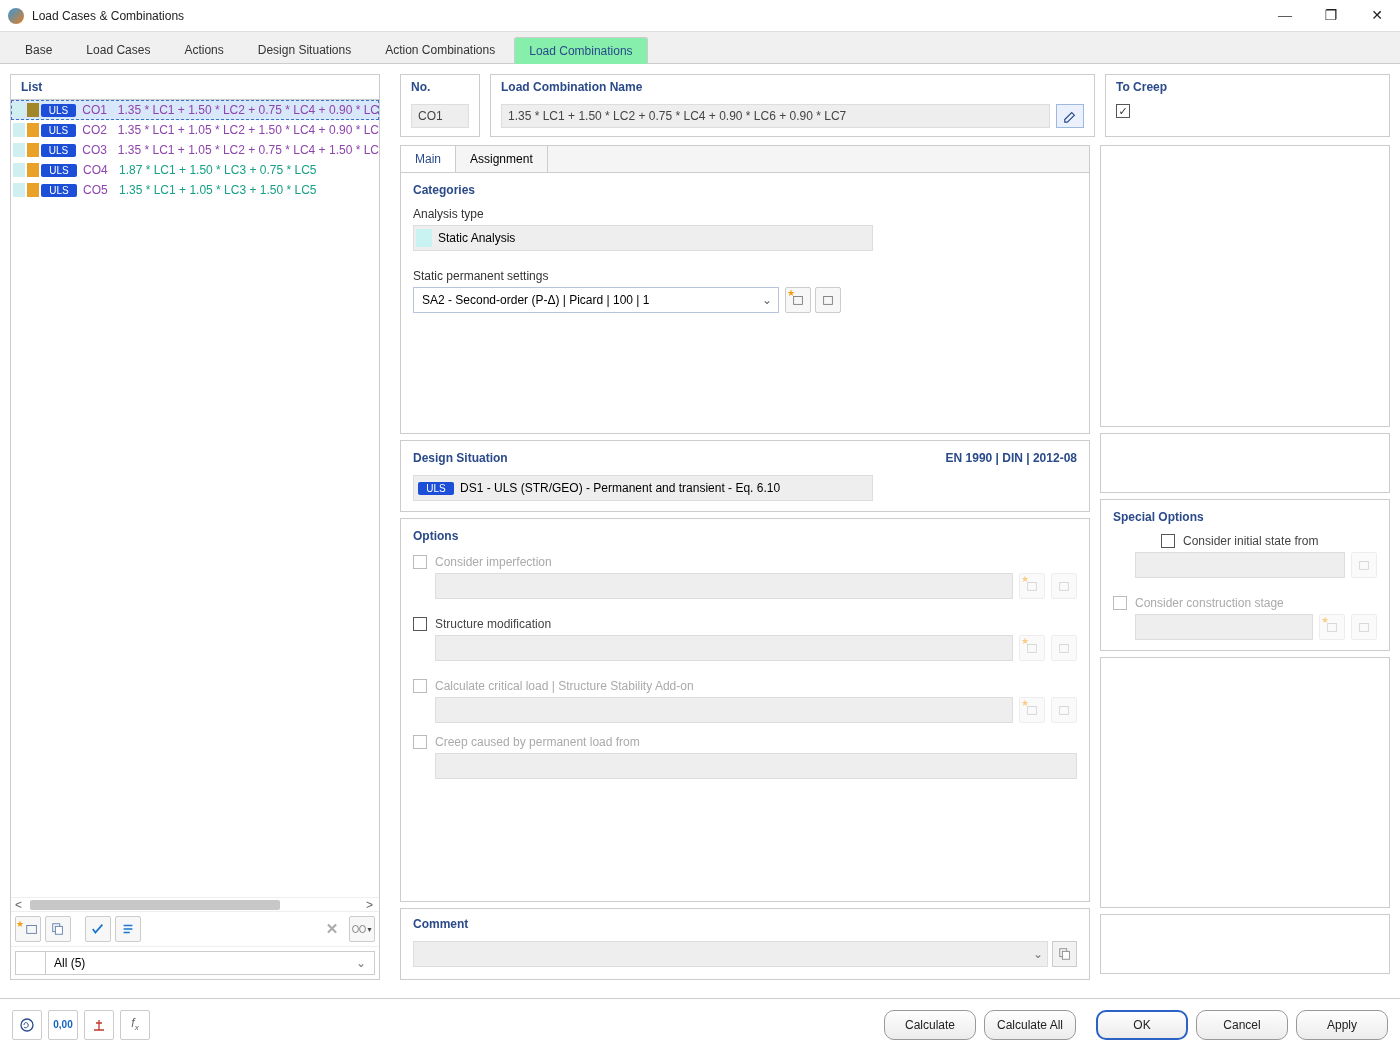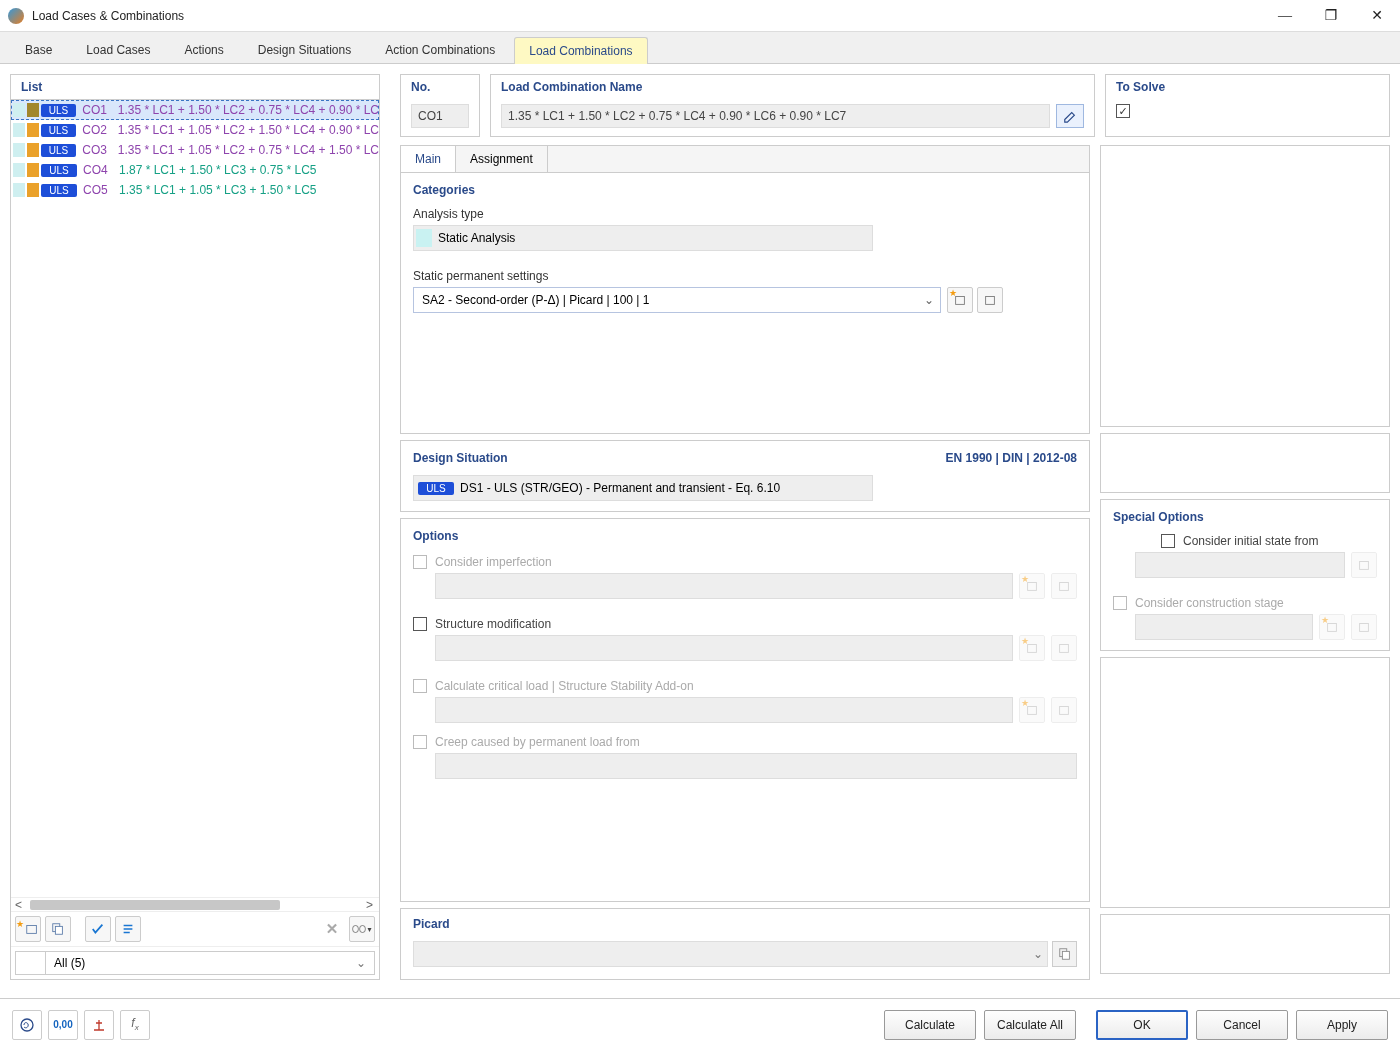--- a/index.html
+++ b/index.html
@@ -7,21 +7,21 @@
 
 
 .titlebar { height: 32px; display: flex; align-items: center; padding: 0 0 0 8px; border-bottom: 1px solid #ddd; }
 .titlebar .app-icon { width: 16px; height: 16px; margin-right: 8px; background: linear-gradient(135deg,#3498db,#e67e22); border-radius:50%; position:relative; }
 .titlebar .title { flex: 1; font-size: 12px; color: #222; }
 .titlebar .win-btn { width: 46px; height: 32px; display: flex; align-items:center; justify-content:center; font-size:14px; color:#222; font-family: "Segoe UI Symbol"; }
 
 
 .topbar { background:#f0f0f0; padding: 4px 10px 0; border-bottom:1px solid #ccc; display:flex; gap:4px; }
 .toptab { padding: 6px 14px; color:#333; border:1px solid transparent; border-bottom:none; cursor:pointer; }
-.toptab.active { background:#fef9c3; border-color:#ccc; color:#2a4a8a; font-weight:500; border-radius:3px 3px 0 0; position: relative; top: 1px; }
+.toptab.active { background:#86efac; border-color:#ccc; color:#2a4a8a; font-weight:500; border-radius:3px 3px 0 0; position: relative; top: 1px; }
 
 
 .main { display:flex; padding: 10px; gap:20px; height: calc(100% - 32px - 36px - 56px); }
 .left { width: 370px; display:flex; flex-direction:column; }
 .right { flex:1; display:flex; flex-direction:column; gap: 0; }
 
 
 .list-panel { border:1px solid #ccc; flex:1; display:flex; flex-direction:column; }
 .list-head { padding:5px 10px; color:#2a4a8a; font-weight:600; border-bottom:1px solid #ccc; }
 .list-body { flex:1; overflow:hidden; position:relative; }
@@ -99,21 +99,21 @@
 
 .comment-box { border:1px solid #ccc; padding: 8px 12px 12px; }
 .comment-sel { height:26px; border:1px solid #ddd; background:#eee; width:100%; display:flex; align-items:center; justify-content:flex-end; padding-right:4px; color:#777; }
 .copy-btn { width:26px; height:26px; border:1px solid #ccc; background:#f2f2f2; margin-left:4px; display:flex; align-items:center; justify-content:center; cursor:pointer; }
 
 
 .footer { position:absolute; bottom:0; left:0; right:0; height:52px; border-top:1px solid #ccc; background:#fff; display:flex; align-items:center; padding: 0 12px; }
 .footbtn { width:30px; height:30px; border:1px solid #ccc; background:#fff; margin-right:6px; display:flex; align-items:center; justify-content:center; cursor:pointer; border-radius:2px; }
 .footbtn svg{width:16px;height:16px;}
 .spacer { flex:1; }
-.action-btn { min-width:92px; height:30px; border:1px solid #999; background:linear-gradient(#fefefe,#ececec); margin-left:8px; display:flex; align-items:center; justify-content:center; cursor:pointer; border-radius:2px; color:#222; }
+.action-btn { min-width:92px; height:30px; border:1px solid #999; background:linear-gradient(#fefefe,#ececec); margin-left:8px; display:flex; align-items:center; justify-content:center; cursor:pointer; border-radius:10px; color:#222; }
 .action-btn.primary { border:2px solid #2a63c4; }
 
 .scroll-thin { height: 110px; }
 
 .label { font-size:12px; color:#333; margin-bottom:4px; display:block; }
 </style>
 </head>
 <body>
 
 <div class="titlebar">
@@ -243,21 +243,21 @@
               <span>1.35 * LC1 + 1.50 * LC2 + 0.75 * LC4 + 0.90 * LC6 + 0.90 * LC7</span>
             </div>
           <div class="edit-btn">
               <svg width="14" height="14" viewBox="0 0 16 16">
                 <path d="M2 12l8-8 3 3-8 8H2v-3z" fill="none" stroke="#2a4a8a" stroke-width="1.3"></path>
               </svg>
             </div>
         </div>
       </div>
       <div class="field-sect solve-box">
-        <div class="field-head">To Solve</div>
+        <div class="field-head">To Creep</div>
         <div class="field-body">
             <span class="chk">✓</span>
           </div>
       </div>
     </div>
 
     <div class="sub-wrap">
       <div class="center-col">
         <div class="subtabs" id="subtabs">
             <div class="subtab active">Main</div>
@@ -267,21 +267,21 @@
         <div class="sect-group">
           <div class="grp-title">Categories</div>
           <span class="label">Analysis type</span>
           <div class="static-field" style="width:460px;">
             <div class="swatch" style="background:#c9f2f2;"></div>
             <span>Static Analysis</span>
           </div>
           <div style="height:18px;"></div>
           <span class="label">Static permanent settings</span>
           <div style="display:flex; gap:6px; align-items:center;">
-            <div class="select-field" style="width:528px;">
+            <div class="select-field" style="width:366px;">
               <div class="swatch" style="background:#eaa12a;"></div>
               <span class="sel-text">SA2 - Second-order (P-Δ) | Picard | 100 | 1</span>
               <span class="dd">⌄</span>
             </div>
             <div class="tool-pair">
               <div class="mini-btn">
                   <span class="star">★</span>
                   <svg width="14" height="14" viewBox="0 0 16 16">
                     <rect x="3" y="4" width="10" height="9" fill="none" stroke="#777"></rect>
                   </svg>
@@ -370,21 +370,21 @@
           <div class="opt-row" style="margin-top:12px;">
               <span class="chk disabled"></span>
               <span class="opt-label disabled">Creep caused by permanent load from</span>
             </div>
           <div class="opt-field-row">
               <div class="opt-field"></div>
             </div>
         </div>
 
         <div class="comment-box" style="margin-top:6px;">
-          <div class="grp-title">Picard</div>
+          <div class="grp-title">Comment</div>
           <div style="display:flex;align-items:center;">
             <div class="comment-sel">
                 <span>⌄</span>
               </div>
             <div class="copy-btn">
                 <svg width="14" height="14" viewBox="0 0 16 16">
                   <rect x="2" y="2" width="8" height="9" fill="none" stroke="#888"></rect>
                   <rect x="5" y="5" width="8" height="9" fill="#fff" stroke="#888"></rect>
                 </svg>
               </div>

